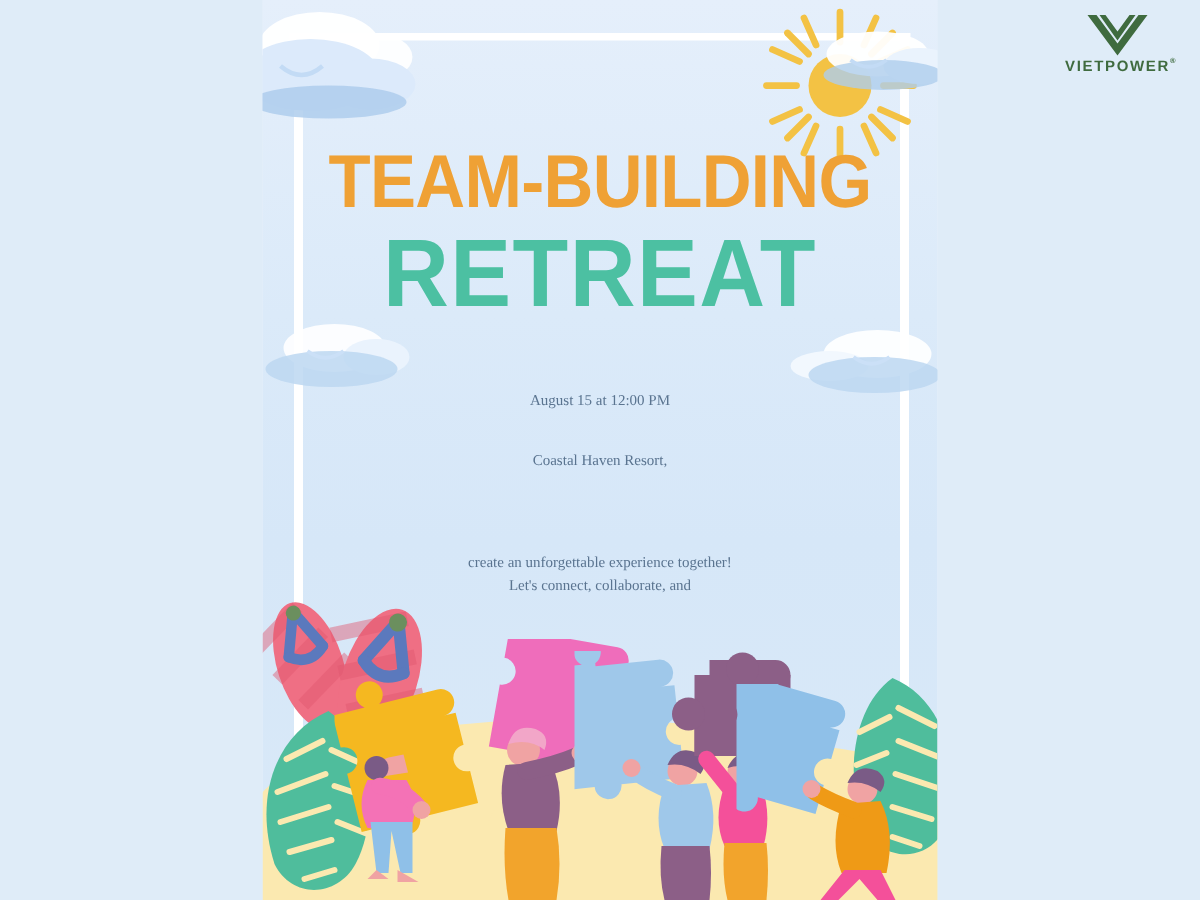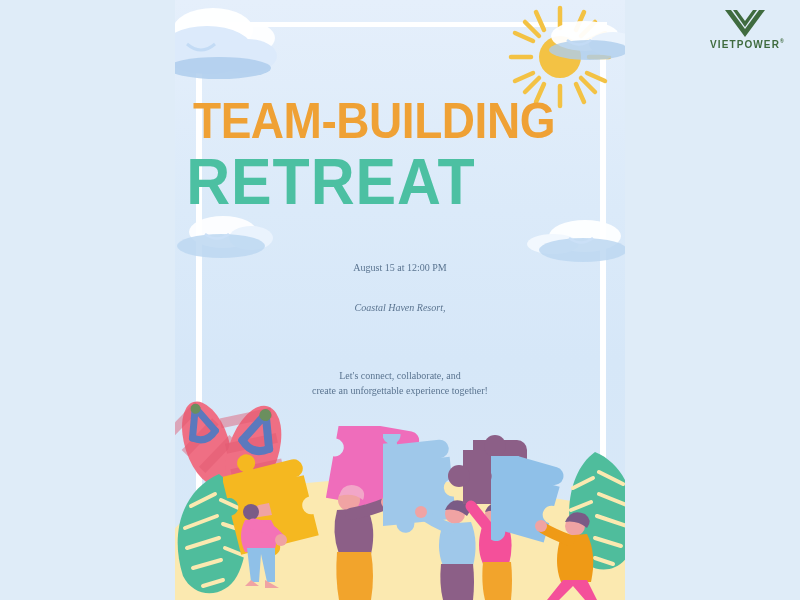--- a/index.html
+++ b/index.html
@@ -33,42 +33,42 @@
   .frame-left{position:absolute;left:21px;top:22px;width:6px;height:560px;background:#ffffff;}
   .frame-right{position:absolute;left:425px;top:22px;width:6px;height:560px;background:#ffffff;}
 
   
   .sun{position:absolute;left:330px;top:2px;width:110px;height:110px;}
 
   
   .cloud{position:absolute;}
 
   
-  .titlewrap{position:absolute;left:0;top:96px;width:450px;}
+  .titlewrap{position:absolute;left:0;top:96px;width:450px;text-align:center;}
   .t1{
     font-family:"Liberation Sans Narrow","Liberation Sans",sans-serif;
     font-size:50px;font-weight:bold;color:#efa135;
     letter-spacing:-0.5px;line-height:1;
     transform:scaleX(0.92);transform-origin:center;
     text-transform:uppercase;
   }
   .t2{
     font-family:"Liberation Sans Narrow","Liberation Sans",sans-serif;
     font-size:64px;font-weight:bold;color:#4cc0a2;
     letter-spacing:1px;line-height:1;margin-top:4px;
     transform:scaleX(0.95);transform-origin:center;
     text-transform:uppercase;
   }
   .body-txt{
     position:absolute;left:0;width:450px;text-align:center;
     font-family:"Liberation Serif",serif;
     color:#5a7490;font-size:10px;line-height:1.45;
   }
   .d-when{top:261px;}
-  .d-where{top:301px;font-style:italic;}
+  .d-where{top:301px;}
   .d-msg{top:369px;}
 
   
   .scene{position:absolute;left:0;bottom:0;width:450px;height:210px;overflow:hidden;}
   .sand{position:absolute;left:-10px;bottom:0;width:470px;height:120px;
         background:#fbe9b0;border-radius:200px 240px 0 0 / 70px 80px 0 0;}
   .sand2{position:absolute;left:150px;bottom:0;width:330px;height:105px;
          background:#fbe9b0;border-radius:180px 160px 0 0 / 60px 55px 0 0;}
   .fig{position:absolute;}
   .leaf{position:absolute;}
@@ -151,22 +151,22 @@
     <div class="titlewrap">
       <div class="t1">TEAM-BUILDING</div>
       <div class="t2">RETREAT</div>
     </div>
 
     <div class="body-txt d-when">August 15 at 12:00 PM</div>
     <div class="body-txt d-where">
       <div>Coastal Haven Resort,</div>
     </div>
     <div class="body-txt d-msg">
+      <div>create an unforgettable experience together!</div>
       <div>Let's connect, collaborate, and</div>
-      <div>create an unforgettable experience together!</div>
     </div>
 
     <div class="scene">
       <div class="sand"></div>
       <div class="sand2"></div>
 
       <svg class="flip" style="left:-2px;top:-2px;" width="110" height="110" viewBox="0 0 110 110">
         <g transform="rotate(-18 40 55)">
           <ellipse cx="34" cy="54" rx="22" ry="44" fill="#ef6f84"></ellipse>
           <g opacity="0.45" fill="#e1576f">

